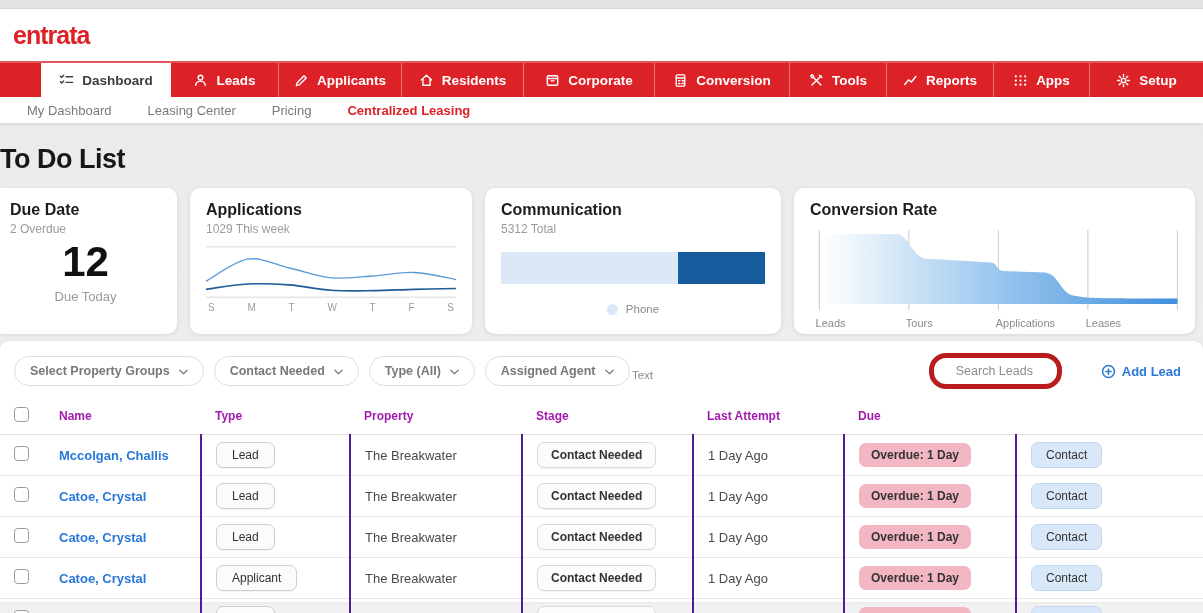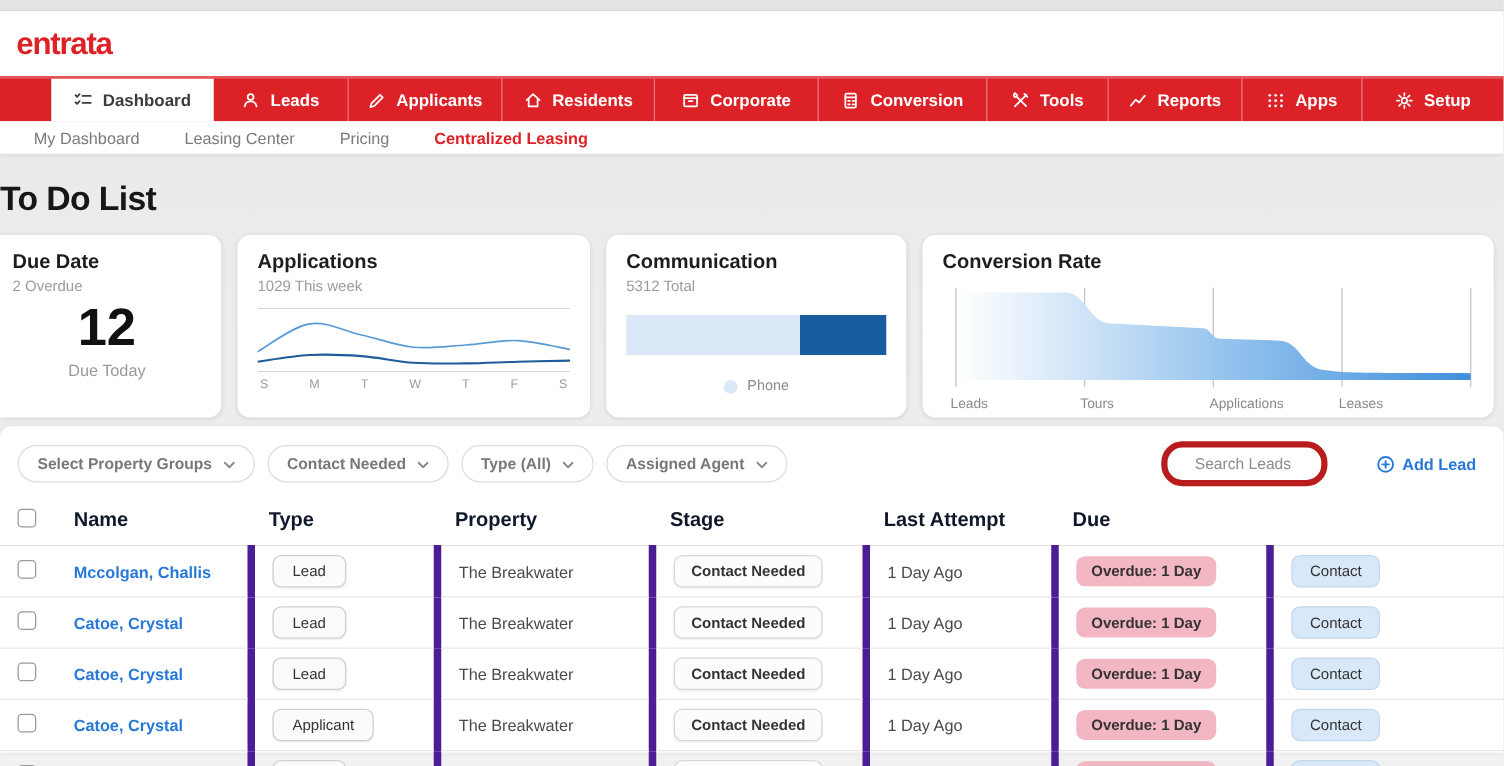--- a/index.html
+++ b/index.html
@@ -25,21 +25,21 @@
             font-size:13px; color:#7a7a7a; box-shadow:0 2px 3px rgba(0,0,0,.07); position:relative; z-index:2; }
   .subnav-item { cursor:pointer; }
   .subnav-item.active { color:#dc2127; font-weight:700; }
 
   .page-title { margin:21px 0 13px 0; font-size:27px; font-weight:800; color:#171717; letter-spacing:-.5px; }
 
   .cards { display:flex; gap:13px; padding-right:8px; height:146px; }
   .card { background:#fff; border-radius:10px; box-shadow:0 1px 4px rgba(0,0,0,.1); padding:13px 16px; }
   .card-due { width:177px; border-top-left-radius:0; border-bottom-left-radius:0; padding-left:10px; }
   .card-interactions { width:282px; }
-  .card-comm { width:240px; }
+  .card-comm { width:296px; }
   .card-conv { flex:1; padding-right:12px; }
   .card h3 { font-size:16px; font-weight:700; color:#1d1d1d; }
   .card .sub { font-size:12px; color:#9b9b9b; margin-top:3px; }
   .big-number { font-size:42px; font-weight:800; color:#111; text-align:center; margin-top:5px; line-height:1; }
   .big-label { font-size:13px; color:#999; text-align:center; margin-top:6px; }
 
   .mini-chart { margin-top:10px; }
   .mini-chart svg { display:block; width:100%; height:52px; }
   .day-labels { display:flex; justify-content:space-between; font-size:10px; color:#9b9b9b; margin-top:4px; padding:0 2px; }
 
@@ -65,24 +65,24 @@
   .spacer { flex:1; }
   .search-pill { display:inline-flex; align-items:center; gap:9px; border:5px solid #b91c1c; border-radius:17px;
                  padding:6px 13px; width:133px; background:#fff; margin-right:29px; }
   .search-pill svg { width:13px; height:13px; stroke:#777; fill:none; stroke-width:1.6; stroke-linecap:round; }
   .search-pill input { border:none; outline:none; width:90px; font-size:12.5px; color:#555; font-family:inherit; background:transparent; }
   .search-pill input::placeholder { color:#8d8d8d; }
   .add-lead { display:inline-flex; align-items:center; gap:6px; color:#2878d8; font-weight:700; font-size:13px; cursor:pointer; margin-right:4px; }
   .add-lead svg { width:15px; height:15px; stroke:#2878d8; fill:none; stroke-width:1.6; stroke-linecap:round; }
 
   table.leads { width:100%; border-collapse:collapse; table-layout:fixed; }
-  .leads th { text-align:left; font-size:16px; color:#0f172a; font-weight:600; padding:8px 8px 9px 14px;
+  .leads th { text-align:left; font-size:12px; color:#a21caf; font-weight:600; padding:8px 8px 9px 14px;
               border-bottom:1px solid #e2e2e2; }
   .leads td { padding:7px 8px 7px 14px; border-bottom:1px solid #e7e7e7; font-size:13px; color:#4a4a4a; height:37px; }
-  .leads tbody td + td + td { border-left:6px solid #4c1d95; }
+  .leads tbody td + td + td { border-left:2px solid #4c1d95; }
   .name-link { color:#2878d8; font-weight:600; cursor:pointer; }
   .cb { width:15px; height:15px; border:1.5px solid #9a9a9a; border-radius:3.5px; display:inline-block; background:#fff; cursor:pointer; }
   .badge { display:inline-block; border-radius:7px; padding:5px 15px; font-size:12px; color:#333; }
   .badge-type  { background:#fbfbfb; border:1px solid #cfcfcf; box-shadow:0 1px 1px rgba(0,0,0,.05); }
   .badge-stage { background:#fcfcfc; border:1px solid #d8d8d8; box-shadow:0 1px 1px rgba(0,0,0,.05); font-weight:600; padding:5px 13px; }
   .badge-due   { background:#f3b6c3; font-weight:600; padding:5px 12px; }
   .badge-contact { background:#d9e8f8; border:1px solid #c2d8f0; padding:5px 14px; cursor:pointer; }
 </style>
 </head>
 <body>

